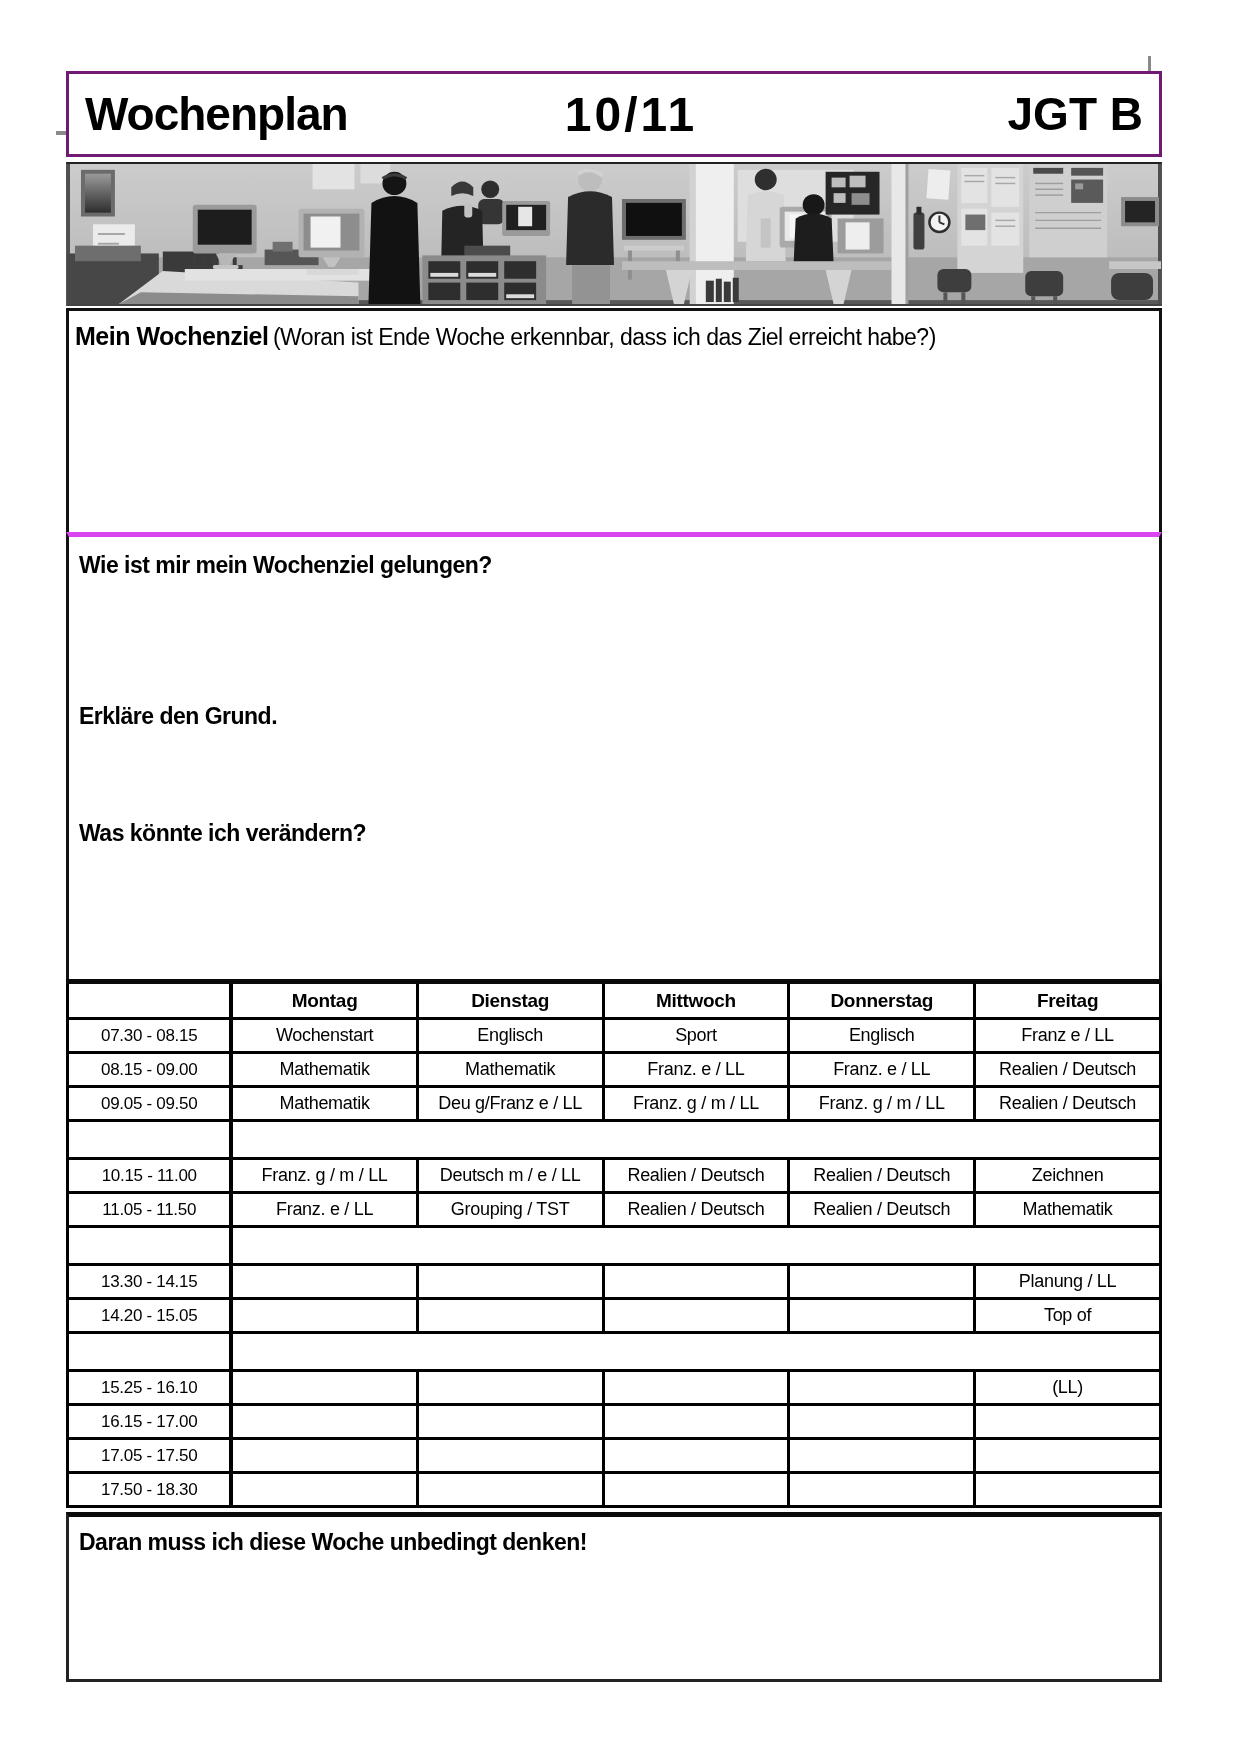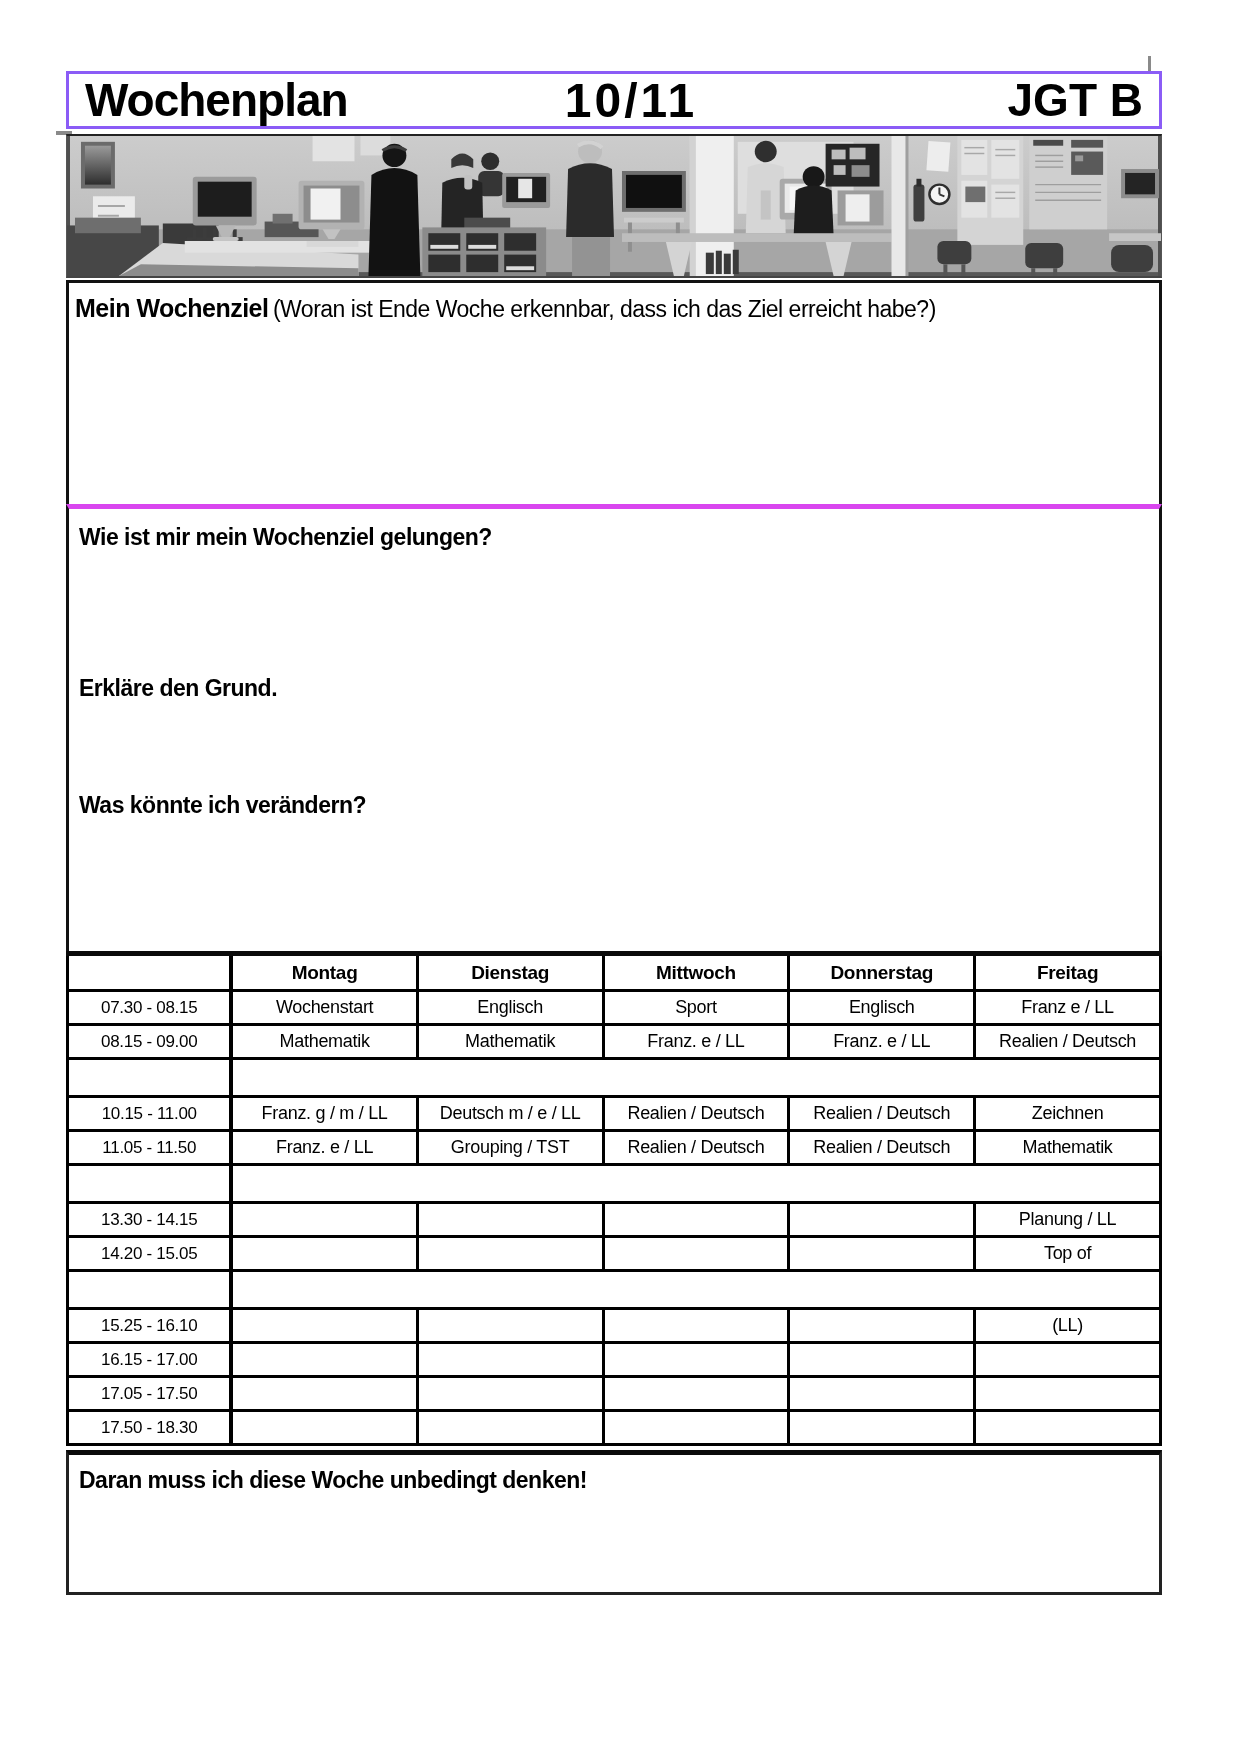--- a/index.html
+++ b/index.html
@@ -13,22 +13,22 @@
   .page { position: relative; width: 1240px; height: 1754px; background: #fff; }
 
   
   .crop-v { position: absolute; left: 1148px; top: 56px; width: 3px; height: 16px; background: #8a8a8a; }
   .crop-h { position: absolute; left: 56px; top: 131px; width: 16px; height: 4px; background: #8a8a8a; }
 
   .content { position: absolute; left: 66px; top: 71px; width: 1096px; }
 
   
   .titlebar {
-    position: relative; height: 58px;
-    border: 3px solid #8b5cf6;
+    position: relative; height: 86px;
+    border: 3px solid #701a75;
     display: flex; align-items: center;
     padding: 0 16px;
     background: #fff;
   }
   .titlebar .title   { font-size: 46px; font-weight: bold; letter-spacing: -1px; }
   .titlebar .term    { position: absolute; left: 50%; transform: translateX(-50%) translateX(-12px);
                        font-size: 48px; font-weight: bold; letter-spacing: 3px; margin-left: 29px; }
   .titlebar .klass   { margin-left: auto; font-size: 46px; font-weight: bold; letter-spacing: 0px; }
 
   
@@ -75,21 +75,21 @@
   }
   table.timetable thead tr { height: 37px; }
   table.timetable tr.row-data   { height: 34px; }
   table.timetable tr.row-spacer { height: 38px; }
   table.timetable th { font-size: 19px; font-weight: bold; margin-top: 32px; }
   table.timetable td.subject { font-size: 18px; }
   table.timetable td.time, table.timetable th.corner { border-right: 4px solid #000; font-size: 17px; }
 
   
   .reminder {
-    margin-top: 4px; height: 145px;
+    margin-top: 4px; height: 170px;
     border: 3px solid #222; border-top: 5px solid #0a0a0a;
     padding: 12px 10px;
   }
   .reminder .q { font-size: 23px; }
 </style>
 </head>
 <body>
 
 <div class="page">
 
@@ -332,20 +332,28 @@
             <td class="subject">Franz e / LL</td>
           </tr>
           <tr class="row-data">
             <td class="time">08.15 - 09.00</td>
             <td class="subject">Mathematik</td>
             <td class="subject">Mathematik</td>
             <td class="subject">Franz. e / LL</td>
             <td class="subject">Franz. e / LL</td>
             <td class="subject">Realien / Deutsch</td>
           </tr>
+          <tr class="row-data">
+            <td class="time">09.05 - 09.50</td>
+            <td class="subject">Mathematik</td>
+            <td class="subject">Deu g/Franz e / LL</td>
+            <td class="subject">Franz. g / m / LL</td>
+            <td class="subject">Franz. g / m / LL</td>
+            <td class="subject">Realien / Deutsch</td>
+          </tr>
           <tr class="row-spacer">
             <td class="time"></td>
             <td colspan="5"></td>
           </tr>
           <tr class="row-data">
             <td class="time">10.15 - 11.00</td>
             <td class="subject">Franz. g / m / LL</td>
             <td class="subject">Deutsch m / e / LL</td>
             <td class="subject">Realien / Deutsch</td>
             <td class="subject">Realien / Deutsch</td>

